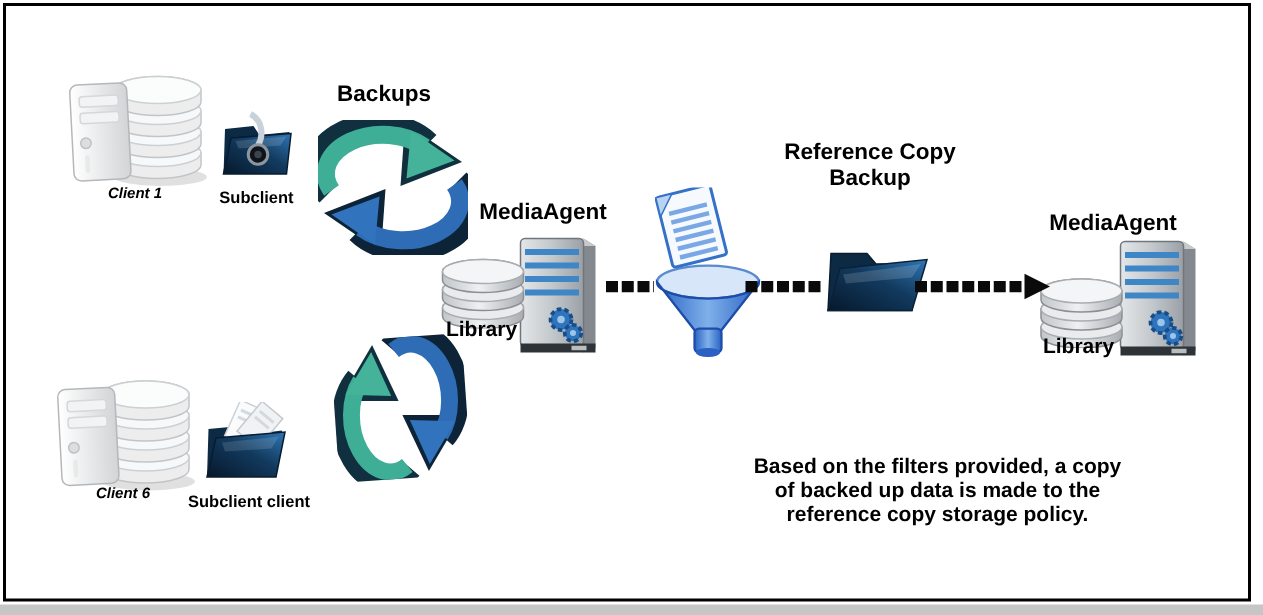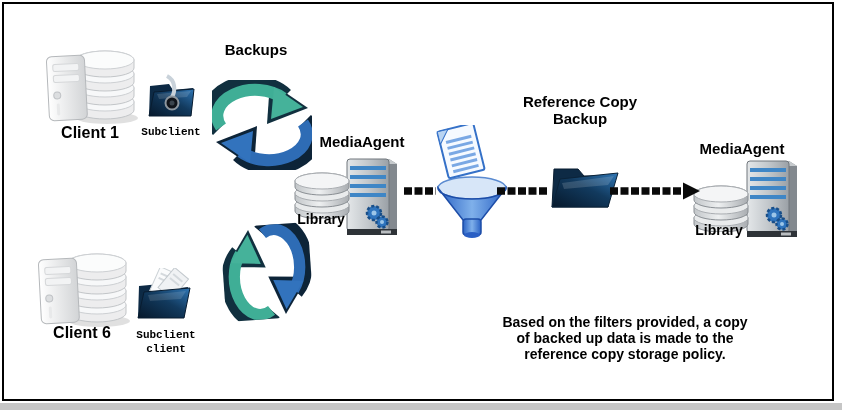--- a/index.html
+++ b/index.html
@@ -13,22 +13,22 @@
   }
   #bottom-strip{
     position:absolute; left:0; top:403px; width:842px; height:7px;
     background:#c6c6c6;
   }
   .icon{position:absolute;}
   .lbl{
     position:absolute; font-weight:700; color:#000; text-align:center;
     white-space:pre-line; line-height:1.15;
   }
-  .fs15{font-size:15px;} .fs14{font-size:14px;} .fs13{font-size:16px;}
-  .fs11{font-size:11px; line-height:1.25;font-family:Liberation Mono, monospace;}
+  .fs15{font-size:15px;} .fs14{font-size:14px;} .fs13{font-size:10px;font-style:italic;}
+  .fs11{font-size:11px; line-height:1.25;}
   .dash{stroke:#0a0a0a; stroke-width:7.5; stroke-dasharray:8 2.5; fill:none;}
   .overlay{position:absolute; left:0; top:0; pointer-events:none;}
 </style>
 </head>
 <body>
 
 <div id="canvas">
   <div id="frame"></div>
   <div id="bottom-strip"></div>
 
@@ -96,21 +96,21 @@
   <svg class="icon" style="left:145px;top:72px" width="52" height="52" viewBox="0 0 52 52">
     <polygon points="5,14 24,12 28,18 48,16 46,44 4,44" fill="#0d2a45"></polygon>
     <polygon points="4,44 9,20 49,17 46,44" fill="url(#foldGrad)" stroke="#081c30"></polygon>
     <polygon points="12,22 46,19 42,25 14,27" fill="#ffffff" opacity="0.14"></polygon>
     <path d="M22,4 C30,8 31,18 27,25" stroke="#c9d2da" stroke-width="4" fill="none"></path>
     <circle cx="27" cy="31" r="6.5" fill="#10141a" stroke="#8d969e" stroke-width="2"></circle>
     <circle cx="27" cy="31" r="2.5" fill="#3a444d"></circle>
   </svg>
   <div class="lbl fs11" style="left:123px;top:126px;width:96px">Subclient</div>
 
-  <div class="lbl fs15" style="left:206px;top:41px;width:100px">Backups</div>
+  <div class="lbl fs15" style="left:206px;top:54px;width:100px">Backups</div>
   <svg class="icon" style="left:212px;top:80px" width="100" height="90" viewBox="0 0 100 90">
     <use href="#syncArrows"></use>
   </svg>
 
   <div class="lbl fs15" style="left:310px;top:133px;width:104px">MediaAgent</div>
   <svg class="icon" style="left:343px;top:156px" width="58" height="81" viewBox="0 0 58 81">
     <polygon points="46,3 54,8 54,76 46,79" fill="#83898f"></polygon>
     <polygon points="8,3 46,3 54,8 16,8" fill="#c6cacd"></polygon>
     <rect x="4" y="3" width="42" height="72" rx="3" fill="url(#srvGrad)" stroke="#70767c"></rect>
     <rect x="7" y="10" width="36" height="4" fill="#3f86c6"></rect>
@@ -229,16 +229,16 @@
     <use href="#syncArrows"></use>
   </svg>
 
   <svg class="overlay" width="842" height="410">
     <line class="dash" x1="404" y1="191" x2="436" y2="191"></line>
     <line class="dash" x1="497" y1="191" x2="549" y2="191"></line>
     <line class="dash" x1="610" y1="191" x2="683" y2="191"></line>
     <polygon points="683,182.5 700,191 683,199.5" fill="#0a0a0a"></polygon>
   </svg>
 
-  <div class="lbl fs14" style="left:492px;top:314px;width:266px;line-height:1.16">Based on the filters provided, a copy
+  <div class="lbl fs14" style="left:492px;top:302px;width:266px;line-height:1.16">Based on the filters provided, a copy
 of backed up data is made to the
 reference copy storage policy.</div>
 </div>
 
 </body></html>

